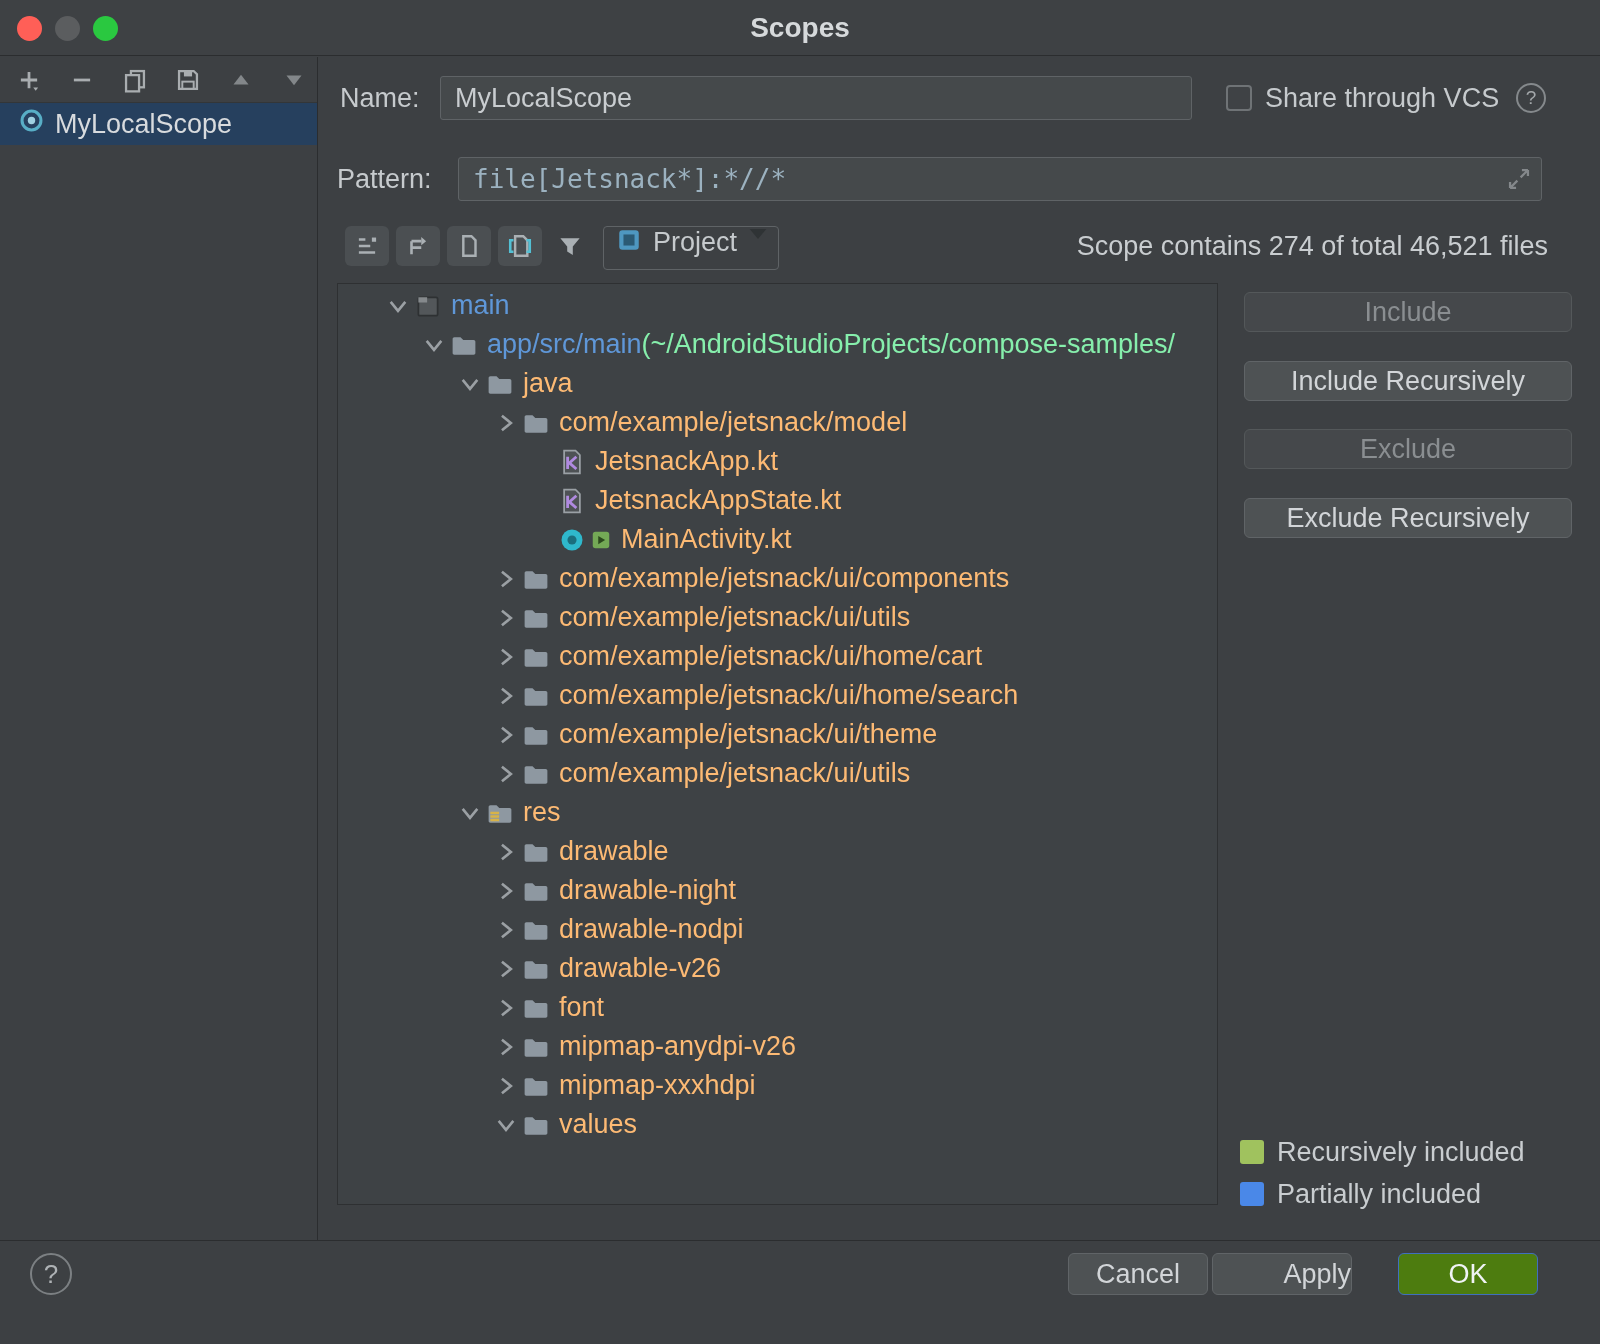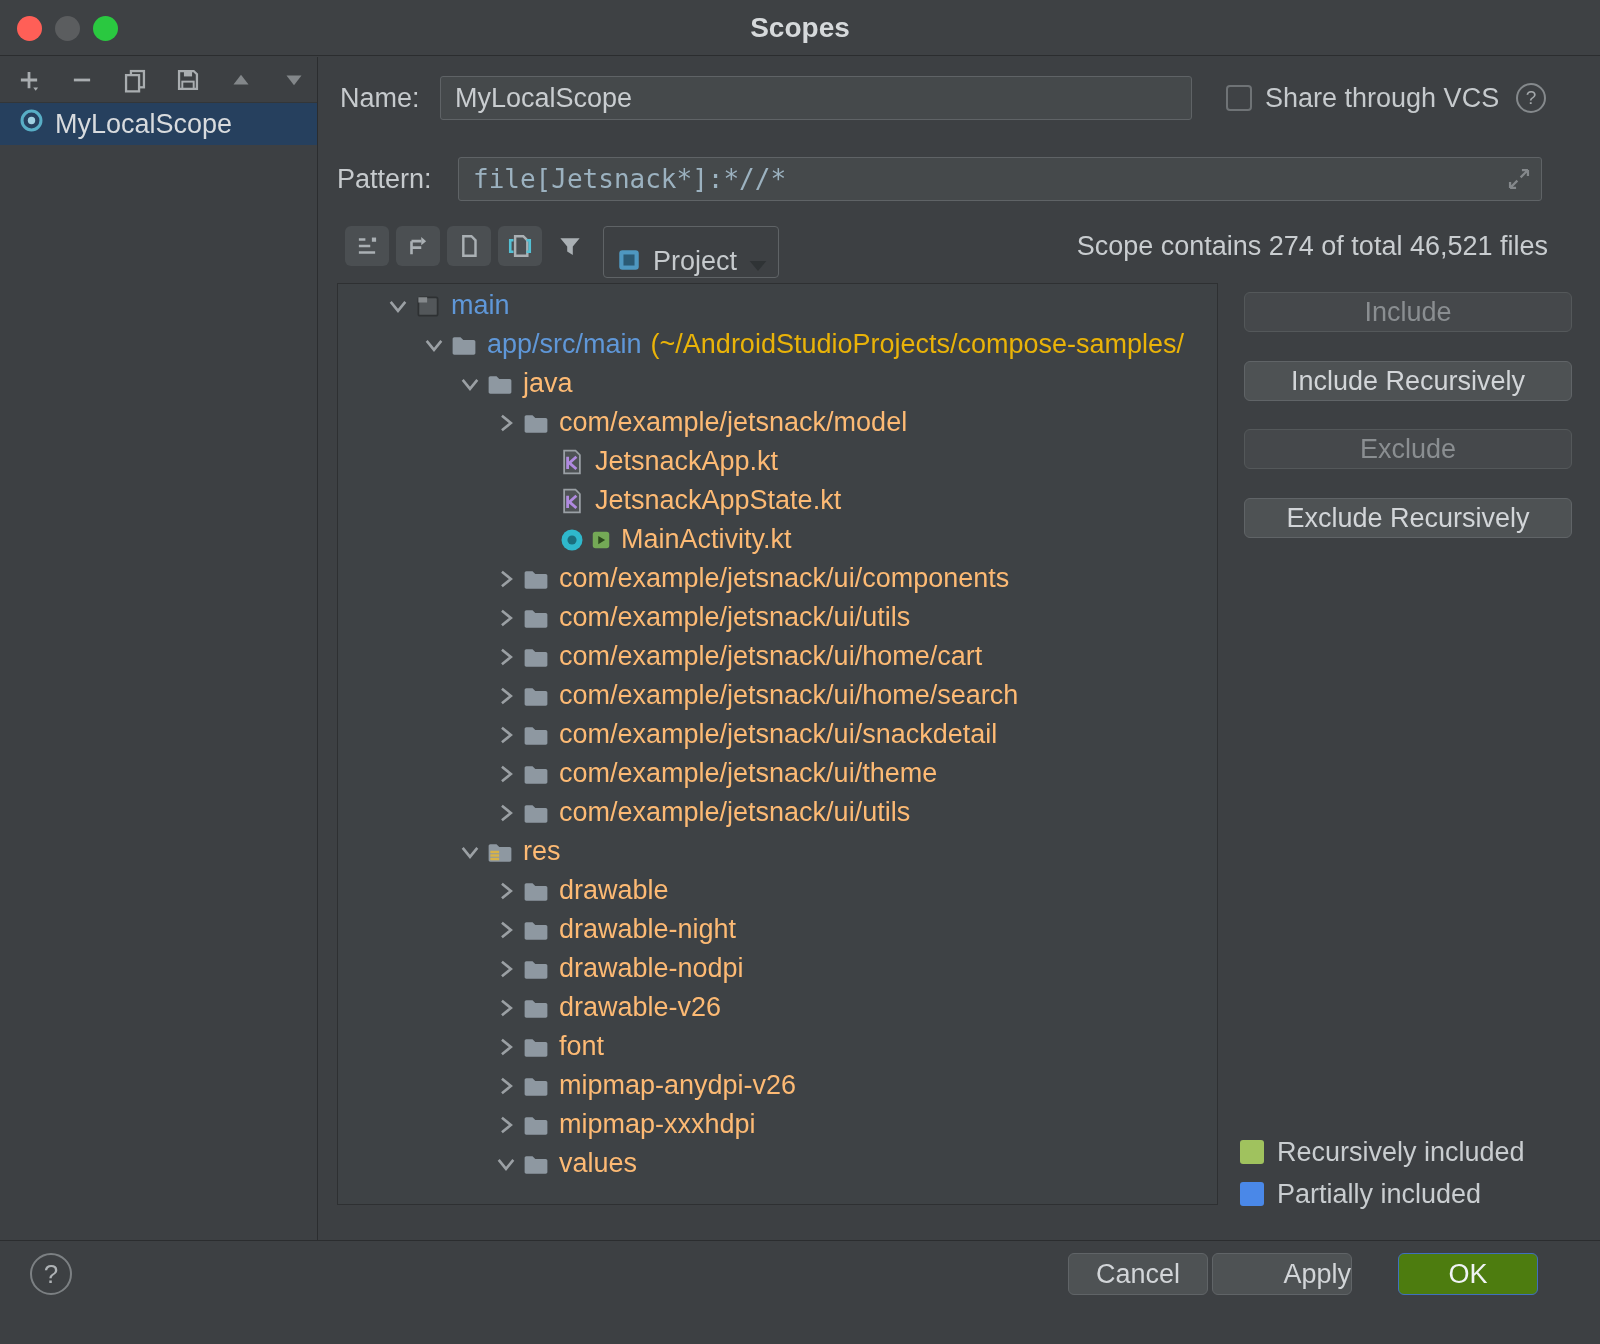--- a/index.html
+++ b/index.html
@@ -31,42 +31,42 @@
   .expand-ic{position:absolute;right:10px;top:9px;width:26px;height:26px;}
   .share-group{position:absolute;left:1226px;top:76px;height:44px;display:flex;align-items:center;gap:13px;}
   .checkbox{width:26px;height:26px;border:2px solid #6f7376;border-radius:4px;background:#3f4245;}
   .share-label{font-size:27px;color:#c6cacd;}
   .help-ic{width:30px;height:30px;border:2px solid #85898c;border-radius:50%;color:#a4a8ab;font-size:19px;display:flex;align-items:center;justify-content:center;margin-left:4px;}
 
   
   .tool-btn{position:absolute;width:44px;height:40px;top:226px;background:#4b4f52;border-radius:6px;display:flex;align-items:center;justify-content:center;}
   #tbtn1{left:345px;}#tbtn2{left:396px;}#tbtn3{left:447px;}#tbtn4{left:498px;}
   .filter-btn{position:absolute;left:553px;top:230px;width:34px;height:32px;display:flex;align-items:center;justify-content:center;}
-  .project-btn{position:absolute;left:603px;top:226px;width:176px;height:52px;border:1px solid #5f6366;border-radius:4px;display:flex;align-items:flex-end;gap:11px;padding:0 12px;background:#3d4043;}
+  .project-btn{position:absolute;left:603px;top:226px;width:176px;height:44px;border:1px solid #5f6366;border-radius:4px;display:flex;align-items:flex-start;gap:11px;padding:0 12px;background:#3d4043;}
   .project-btn .pj-label{font-size:27px;color:#c6cacd;}
   .summary{position:absolute;right:52px;top:226px;height:40px;display:flex;align-items:center;font-size:27px;color:#c9cdd0;}
 
   
   .tree-panel{position:absolute;left:337px;top:283px;width:881px;height:922px;background:#3e4245;border:1px solid #2e3032;overflow:hidden;}
   .tree-rows{position:absolute;inset:0;padding-top:2px;}
   .tree-row{display:flex;align-items:center;height:39px;font-size:27px;white-space:nowrap;}
   .chevron{width:32px;height:32px;display:flex;align-items:center;justify-content:center;flex:none;}
   .tree-row[data-chevron="expanded"] .chevron svg{transform:rotate(90deg);}
   .tree-row[data-chevron="none"] .chevron{visibility:hidden;}
   .node-icon{height:30px;display:flex;align-items:center;gap:4px;flex:none;margin-right:9px;}
   .node-icon .ic{display:none;}
   .tree-row[data-icon="module"] .ic-module{display:block;}
   .tree-row[data-icon="folder"] .ic-folder{display:block;}
   .tree-row[data-icon="folder-res"] .ic-folder-res{display:block;}
   .tree-row[data-icon="kotlin-file"] .ic-kotlin{display:block;}
   .tree-row[data-icon="kotlin-activity"] .ic-compose,
   .tree-row[data-icon="kotlin-activity"] .ic-mainfn{display:block;}
   .label.c-blue{color:#5f97d8;}
   .label.c-green{color:#fdba74;}
-  .suffix{color:#eab308;margin-left:9px;}
+  .suffix{color:#86efac;}
 
   
   .side-btn{position:absolute;left:1244px;width:328px;height:40px;background:#4e5254;border:1px solid #606467;border-radius:6px;color:#d2d5d8;font-size:27px;}
   .side-btn.disabled{background:#45484b;border-color:#54585a;color:#8a8e91;}
   #btn-include{top:292px;}#btn-include-rec{top:361px;}#btn-exclude{top:429px;}#btn-exclude-rec{top:498px;}
 
   
   .legend-item{position:absolute;left:1240px;display:flex;align-items:center;gap:13px;font-size:27px;color:#c9cdd0;height:28px;}
   #legend-rec{top:1138px;}
   #legend-part{top:1180px;}
@@ -397,36 +397,20 @@
               <path d="M5.5 3.5L11 8l-5.5 4.5" fill="none" stroke="#9ba0a4" stroke-width="1.6"></path>
             </svg>
     </span>
     <span class="node-icon">
 
       <svg class="ic ic-folder" width="28" height="28" viewBox="0 0 16 16">
               <path d="M1.5 4.5c0-.6.4-1 1-1H6l1.6 1.7h5.9c.6 0 1 .4 1 1v6.3c0 .6-.4 1-1 1h-11c-.6 0-1-.4-1-1z" fill="#8e98a1"></path>
             </svg>
 
     </span>
-    <span class="label c-green">com/example/jetsnack/ui/snackdetail</span>
-    <span class="suffix"></span>
-  </div>
-        <div class="tree-row" data-chevron="collapsed" data-icon="folder" style="padding-left: 152px;">
-    <span class="chevron">
-      <svg width="26" height="26" viewBox="0 0 16 16">
-              <path d="M5.5 3.5L11 8l-5.5 4.5" fill="none" stroke="#9ba0a4" stroke-width="1.6"></path>
-            </svg>
-    </span>
-    <span class="node-icon">
-
-      <svg class="ic ic-folder" width="28" height="28" viewBox="0 0 16 16">
-              <path d="M1.5 4.5c0-.6.4-1 1-1H6l1.6 1.7h5.9c.6 0 1 .4 1 1v6.3c0 .6-.4 1-1 1h-11c-.6 0-1-.4-1-1z" fill="#8e98a1"></path>
-            </svg>
-
-    </span>
     <span class="label c-green">com/example/jetsnack/ui/theme</span>
     <span class="suffix"></span>
   </div>
         <div class="tree-row" data-chevron="collapsed" data-icon="folder" style="padding-left: 152px;">
     <span class="chevron">
       <svg width="26" height="26" viewBox="0 0 16 16">
               <path d="M5.5 3.5L11 8l-5.5 4.5" fill="none" stroke="#9ba0a4" stroke-width="1.6"></path>
             </svg>
     </span>
     <span class="node-icon">

